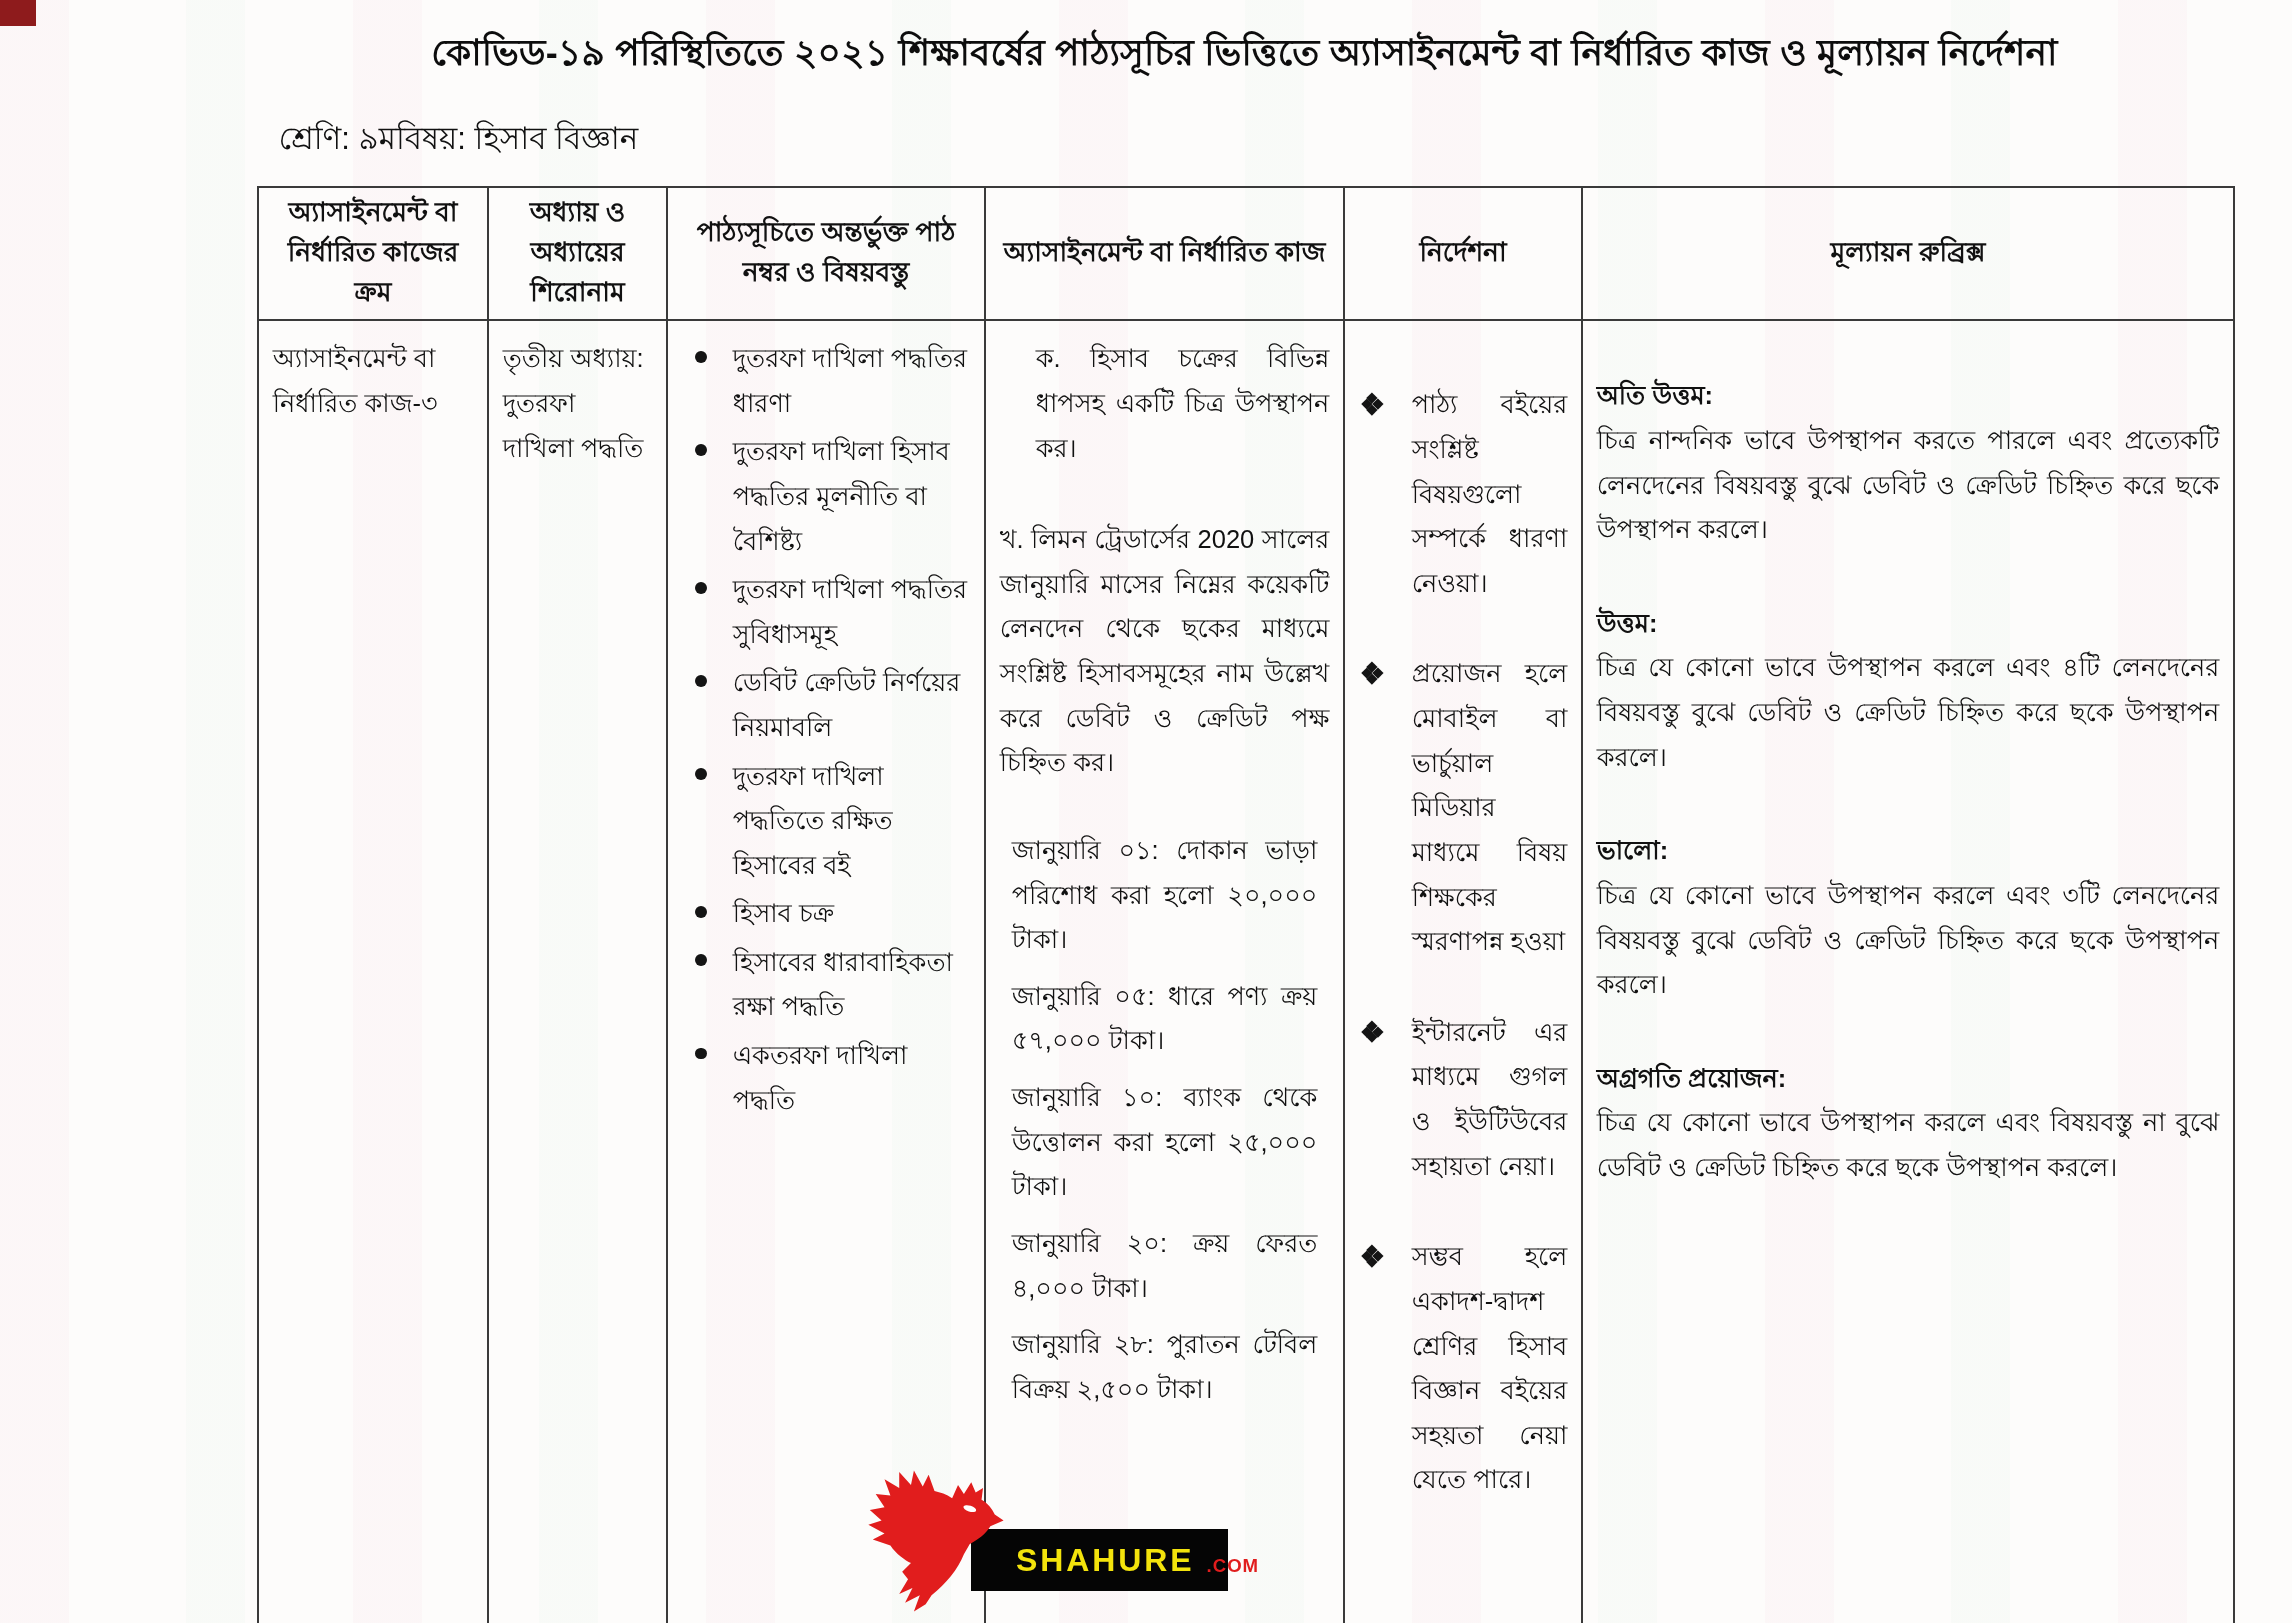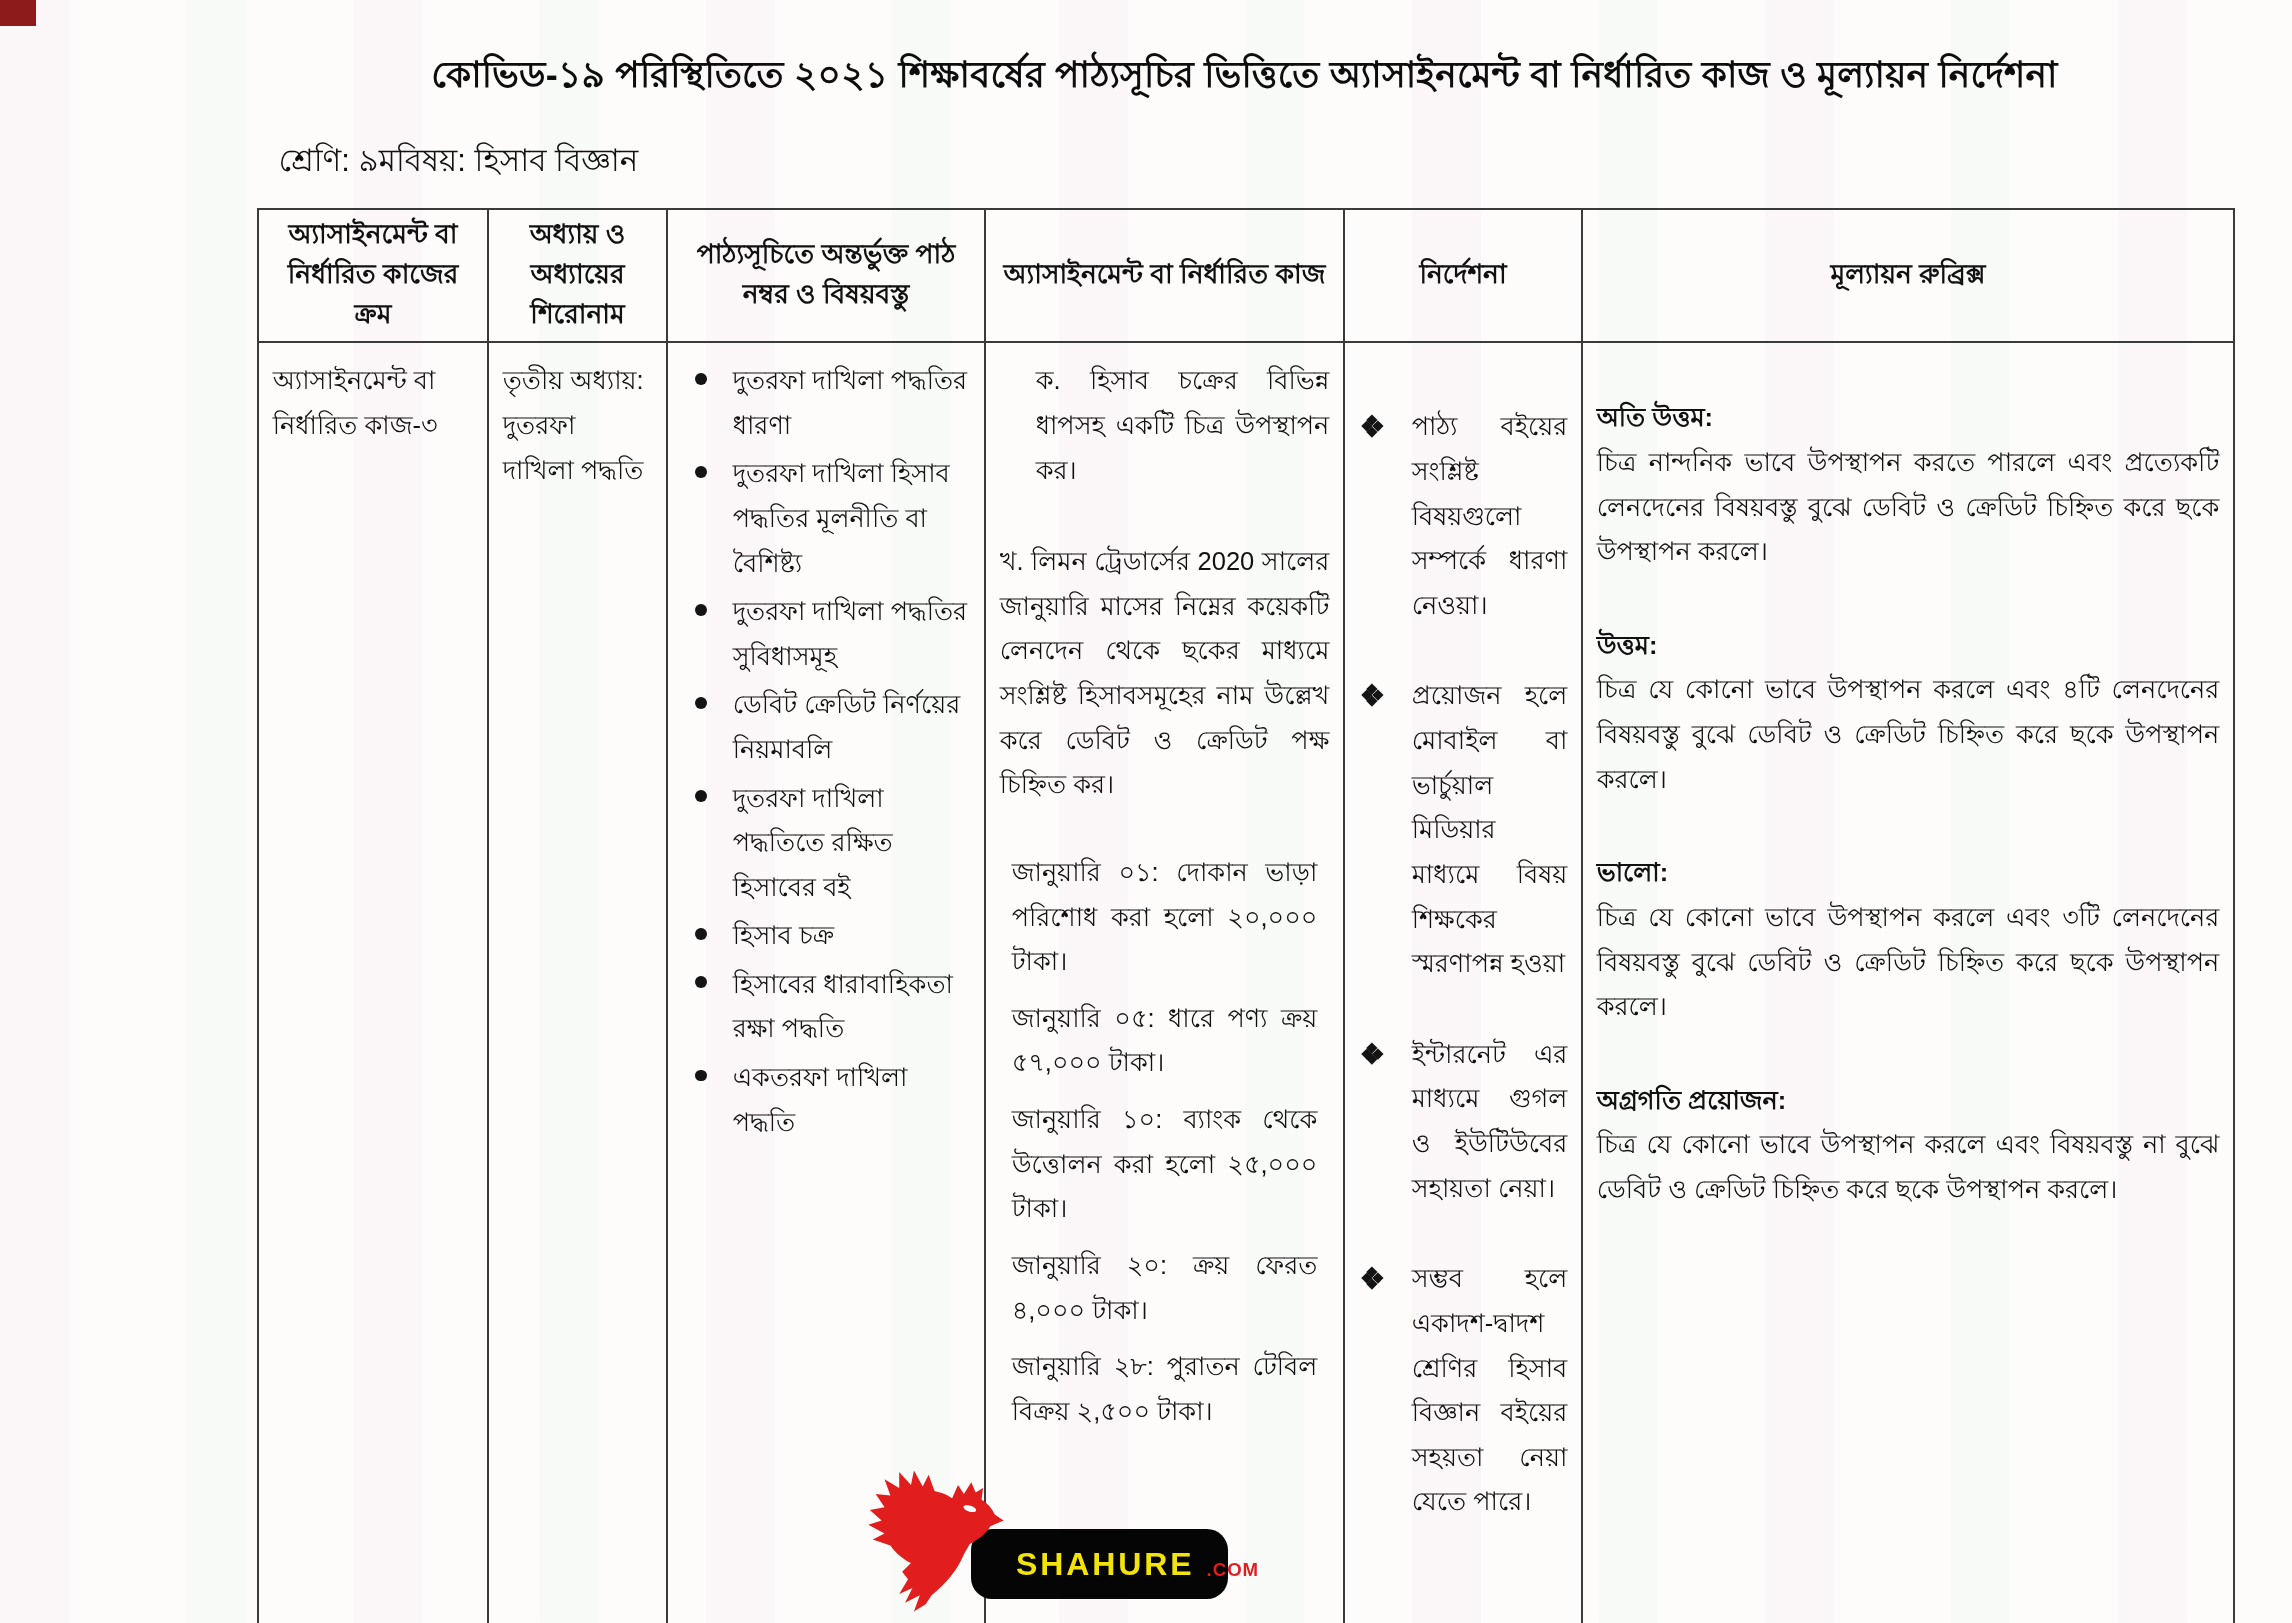--- a/index.html
+++ b/index.html
@@ -19,21 +19,21 @@
         rgba(232,244,236,0.22) 186px, rgba(232,244,236,0.22) 245px,
         rgba(255,255,255,0) 245px, rgba(255,255,255,0) 353px),
       #fdfcfb;
     overflow:hidden;
   }
   .corner-mark {
     position:absolute; left:0; top:0; width:36px; height:25.5px;
     background:#8e1b1c;
   }
   .title {
-    padding-top:47px; padding-left:225px; padding-right:29px;
+    padding-top:25px; padding-left:225px; padding-right:29px;
     text-align:center;
     font-size:36px; font-weight:bold; letter-spacing:0.2px;
     color:#0d0d0d;
   }
   .meta-row {
     margin:29px 48px 19.6px 257px;
     display:flex; align-items:flex-end;
     font-size:31px; font-weight:normal;
   }
   .meta-row .cls { padding-left:21.6px; }
@@ -80,24 +80,23 @@
   .dbullet i.w { top:5.9px;  left:0; }
   .dbullet i.e { top:5.9px;  left:11.8px; }
   .dbullet i.s { top:11.8px; left:5.9px; }
 
   .rubric { margin-bottom:49px; }
   .rubric .grade { font-weight:bold;margin-top:37px; }
   .rubric .criteria { text-align:justify; }
 
   .footer-logo { position:absolute; left:861px; top:1466px; width:382px; height:153px; }
   .logo-box {
-    position:absolute; left:110px; top:63px; width:257px; height:70px;
+    position:absolute; left:110px; top:63px; width:257px; height:62px;
     background:#050505; display:flex; align-items:center; padding-left:45px;
     z-index:1;
-    border-radius:21px;
   }
   .brand {
     color:#f3e30c; font-weight:bold; font-size:32px; letter-spacing:2.9px;
     font-family:"Liberation Sans","DejaVu Sans",sans-serif;
   }
   .tld {
     color:#e11d1d; font-weight:bold; font-size:18.6px; letter-spacing:1px;
     margin-left:12px; margin-top:11.8px;
   }
   .bird { position:absolute; left:0; top:0; width:147px; height:147px; z-index:2; }

